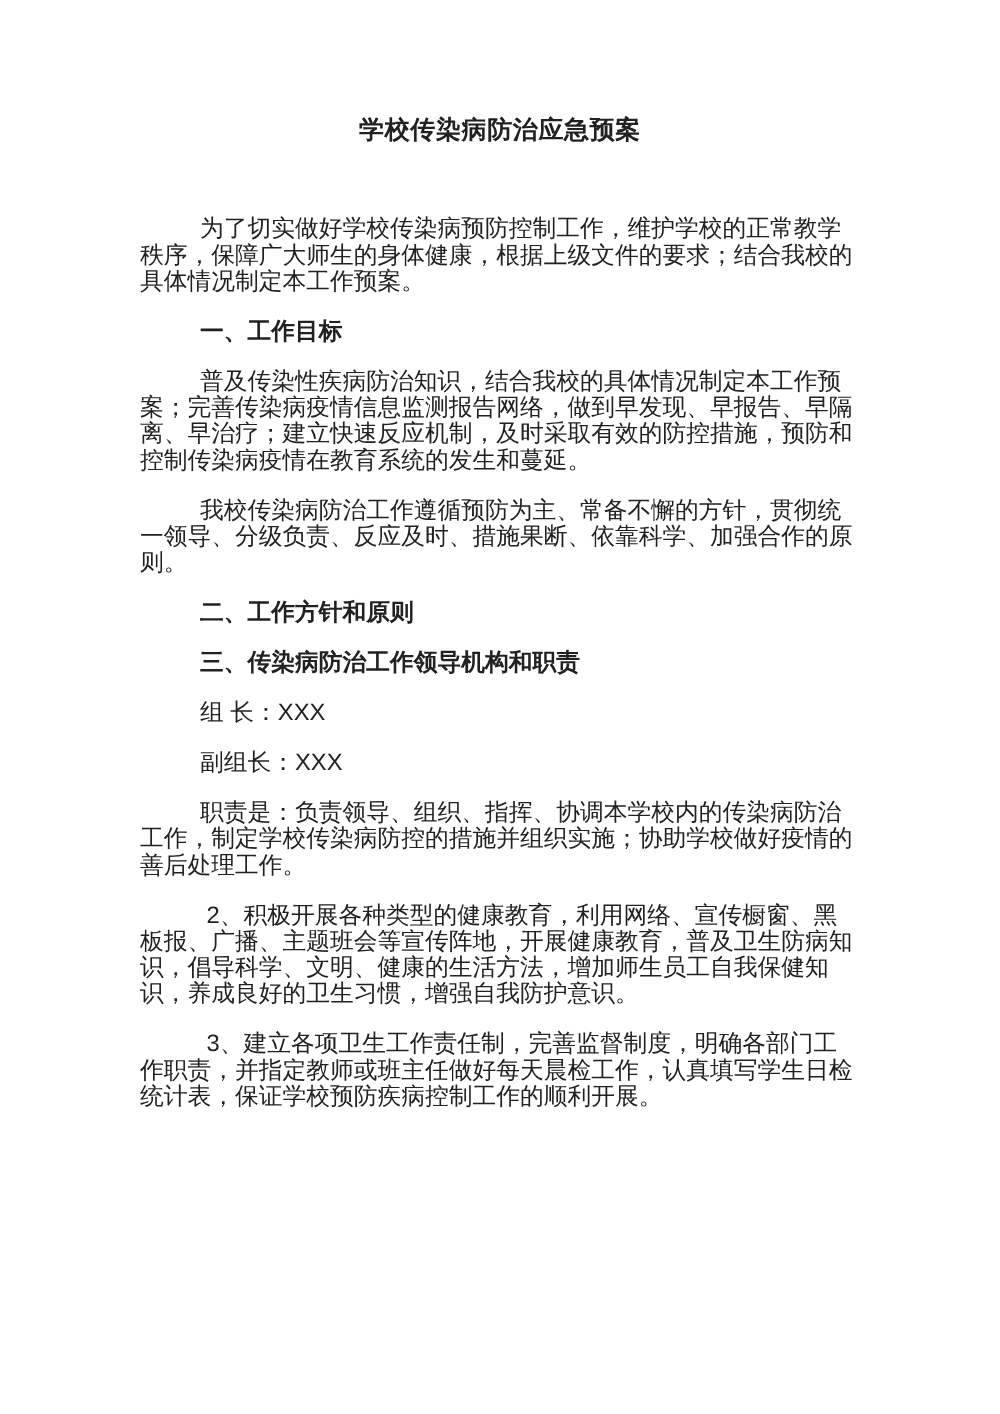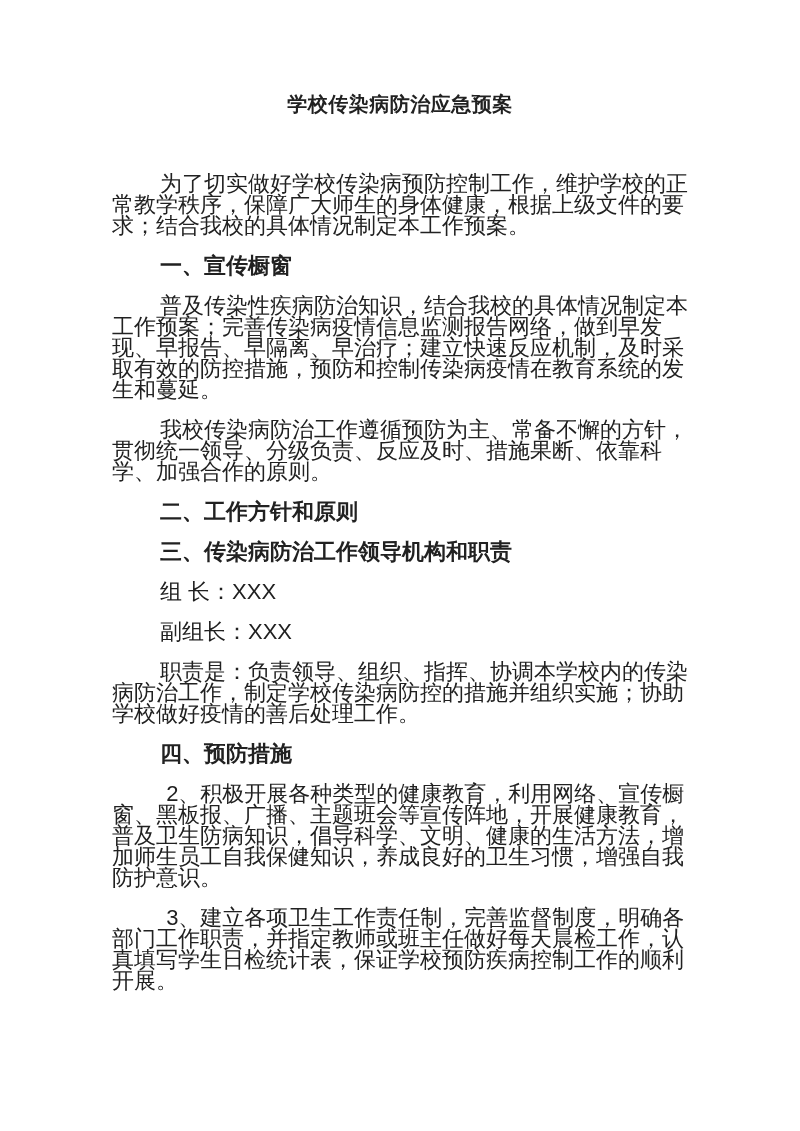--- a/index.html
+++ b/index.html
@@ -23,21 +23,21 @@
   }
   .doc-title {
     font-size: 20px;
     line-height: 28px;
     font-weight: bold;
     text-align: center;
     margin: 0 0 55px 0;
     letter-spacing: 0.5px;
   }
   .doc-block {
-    font-size: 22px;
+    font-size: 19px;
     line-height: 21px;
     margin: 19px 0 0 0;
     text-indent: 48px;
     white-space: pre-wrap;
     word-break: break-all;
     text-align: left;
   }
   .doc-block.first {
     margin-top: 0;
   }
@@ -45,24 +45,23 @@
     font-weight: bold;
   }
 </style>
 </head>
 <body>
 
 <div class="doc-page">
   <h1 class="doc-title">学校传染病防治应急预案</h1>
 
   <p class="doc-block first">为了切实做好学校传染病预防控制工作，维护学校的正常教学秩序，保障广大师生的身体健康，根据上级文件的要求；结合我校的具体情况制定本工作预案。</p>
-  <p class="doc-block heading">一、宣传橱窗</p>
+  <p class="doc-block heading">一、工作目标</p>
   <p class="doc-block">普及传染性疾病防治知识，结合我校的具体情况制定本工作预案；完善传染病疫情信息监测报告网络，做到早发现、早报告、早隔离、早治疗；建立快速反应机制，及时采取有效的防控措施，预防和控制传染病疫情在教育系统的发生和蔓延。</p>
   <p class="doc-block">我校传染病防治工作遵循预防为主、常备不懈的方针，贯彻统一领导、分级负责、反应及时、措施果断、依靠科学、加强合作的原则。</p>
   <p class="doc-block heading">二、工作方针和原则</p>
   <p class="doc-block heading">三、传染病防治工作领导机构和职责</p>
   <p class="doc-block">组 长：XXX</p>
   <p class="doc-block">副组长：XXX</p>
   <p class="doc-block">职责是：负责领导、组织、指挥、协调本学校内的传染病防治工作，制定学校传染病防控的措施并组织实施；协助学校做好疫情的善后处理工作。</p>
-  <p class="doc-block heading">四、预防措施</p>
   <p class="doc-block"> 2、积极开展各种类型的健康教育，利用网络、宣传橱窗、黑板报、广播、主题班会等宣传阵地，开展健康教育，普及卫生防病知识，倡导科学、文明、健康的生活方法，增加师生员工自我保健知识，养成良好的卫生习惯，增强自我防护意识。</p>
   <p class="doc-block"> 3、建立各项卫生工作责任制，完善监督制度，明确各部门工作职责，并指定教师或班主任做好每天晨检工作，认真填写学生日检统计表，保证学校预防疾病控制工作的顺利开展。</p>
 </div>
 
 </body></html>

